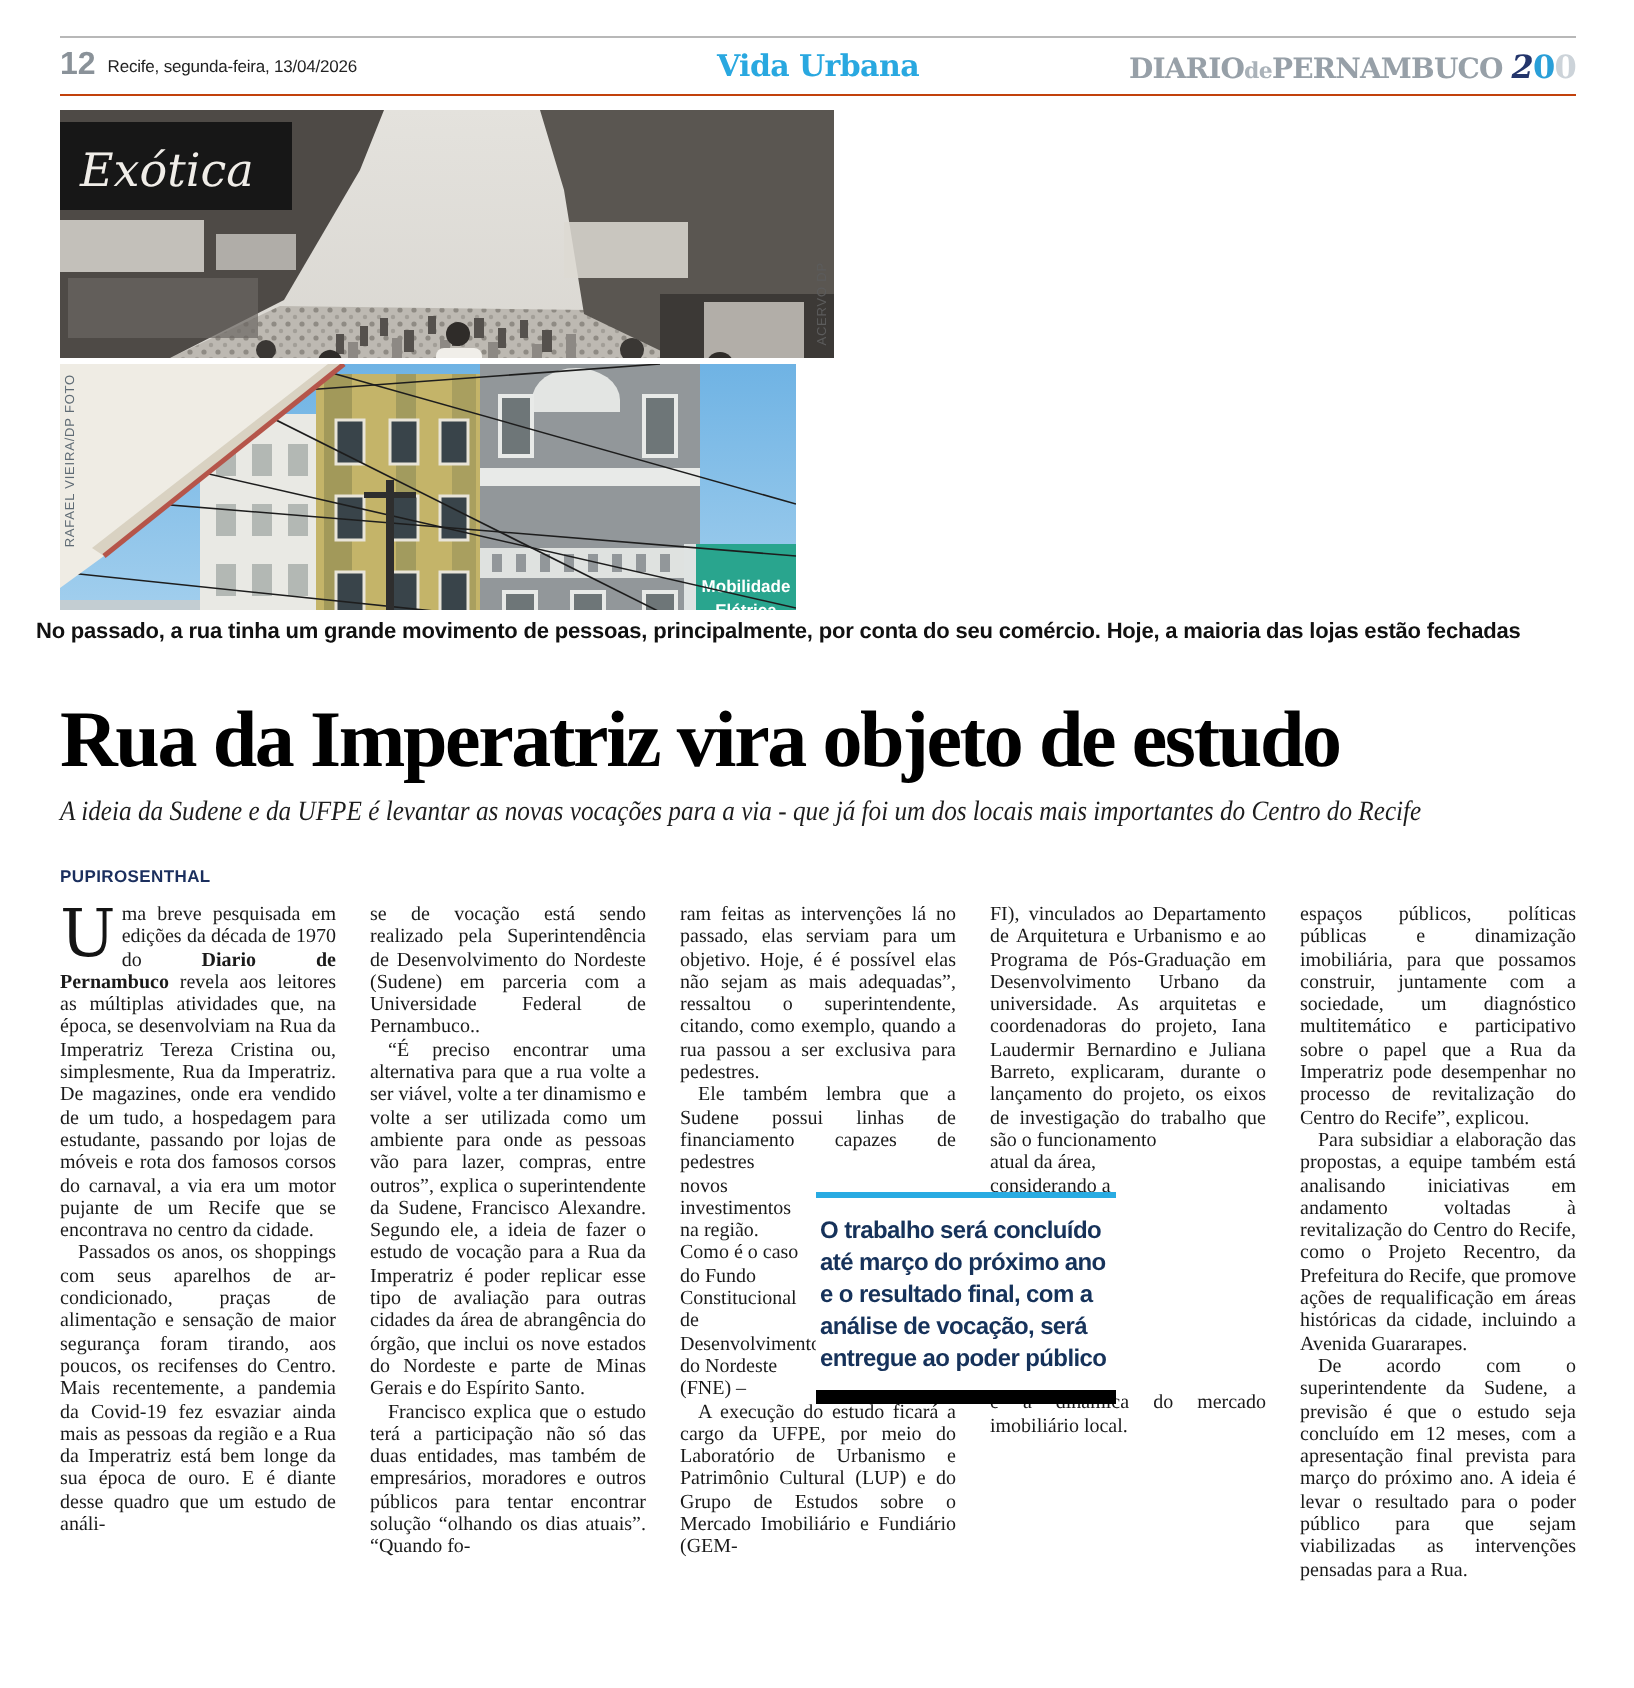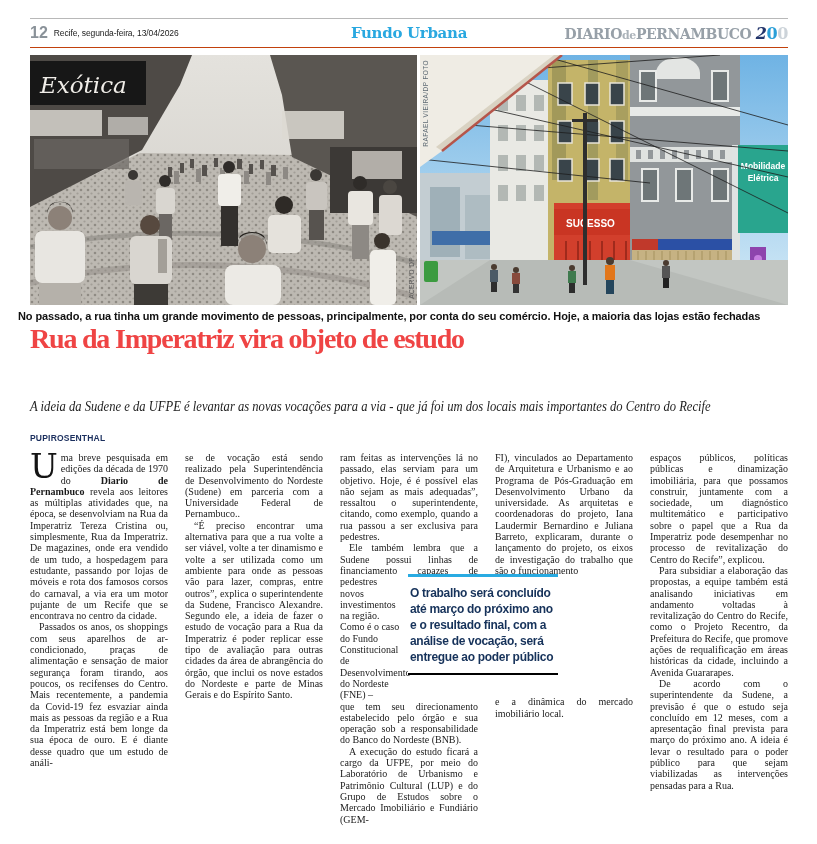--- a/index.html
+++ b/index.html
@@ -30,42 +30,42 @@
   .masthead{
     margin-left:auto;font-family:"DejaVu Serif",serif;font-weight:bold;
     font-size:14px;color:#97a0a8;letter-spacing:-0.4px;white-space:nowrap;
   }
   .masthead .de{font-size:11px;font-weight:bold;color:#aab2b9;}
   .anniv-2{font-style:italic;color:#23356b;font-size:16px;}
   .anniv-0a{color:#2a9fd8;font-size:16px;}
   .anniv-0b{color:#ccd3d9;font-size:16px;}
 
   
-  .photos{left:30px;top:55px;width:758px;height:250px;display:flex;gap:3px;position:absolute;}
+  .photos{left:30px;top:55px;width:758px;height:250px;display:flex;gap:3px;position:absolute;flex-direction:column;}
   .photo{position:relative;height:250px;overflow:hidden;background:#ddd;}
   .photo-left{width:387px;}
   .photo-right{width:368px;}
   .photo svg{display:block;}
   .credit{
     position:absolute;writing-mode:vertical-rl;transform:rotate(180deg);
     font-family:"Liberation Sans",sans-serif;font-size:6.5px;letter-spacing:.4px;
   }
   .credit-left{right:2px;bottom:6px;color:#5c5c5c;}
   .credit-right{left:2px;top:5px;color:#5f6b74;}
 
   
   .caption{
     left:18px;top:310px;width:758px;position:absolute;
     font-family:"Liberation Sans",sans-serif;font-weight:bold;font-size:11px;
     color:#111;letter-spacing:-0.1px;white-space:nowrap;
   }
   .headline{
-    left:30px;top:324px;width:758px;position:absolute;
-    font-family:"Liberation Serif",serif;font-weight:bold;font-size:28px;
-    letter-spacing:-1.2px;color:#ef4444;white-space:nowrap;line-height:1.1;
+    left:30px;top:348px;width:758px;position:absolute;
+    font-family:"Liberation Serif",serif;font-weight:bold;font-size:40px;
+    letter-spacing:-1.2px;color:#000000;white-space:nowrap;line-height:1.1;
   }
   .subheadline{
     left:30px;top:399px;width:758px;position:absolute;
     font-family:"Liberation Serif",serif;font-style:italic;font-size:14px;
     color:#1d1d1d;white-space:nowrap;transform:scaleX(.9);transform-origin:left center;
   }
   .byline{
     left:30px;top:433px;position:absolute;
     font-family:"Liberation Sans",sans-serif;font-weight:bold;font-size:8.5px;
     color:#1b2f5e;letter-spacing:.2px;
@@ -80,34 +80,34 @@
   .col p{margin:0;}
   .col p.indent{text-indent:9px;}
   .dropcap{
     float:left;font-family:"DejaVu Serif",serif;font-size:33px;line-height:28px;
     padding:1px 3px 0 0;color:#141414;
   }
   .narrow-left{width:64px;text-align:left;}
   .narrow-right{width:70px;margin-left:68px;text-align:left;min-height:120px;}
 
   .pull-quote{
-    position:absolute;left:378px;top:122px;width:150px;box-sizing:border-box;
-    background:#fff;border-top:3px solid #29abe2;border-bottom:2px solid #000000;
+    position:absolute;left:378px;top:144px;width:150px;box-sizing:border-box;
+    background:#fff;border-top:3px solid #29abe2;border-bottom:7px solid #000000;
     padding:8px 2px 8px 2px;
     font-family:"Liberation Sans",sans-serif;font-weight:bold;font-size:12px;
     line-height:16px;color:#16325a;letter-spacing:-0.3px;text-align:left;
   }
 </style>
 </head>
 <body>
 
 <div class="header">
   <span class="page-num">12</span>
   <span class="dateline">Recife, segunda-feira, 13/04/2026</span>
-  <span class="section-title">Fundo Urbana</span>
+  <span class="section-title">Vida Urbana</span>
   <span class="masthead"><span>DIARIO</span><span class="de">de</span><span>PERNAMBUCO</span>&nbsp;<span class="anniv-2">2</span><span class="anniv-0a">0</span><span class="anniv-0b">0</span></span>
 </div>
 
 <div class="photos">
 
   <div class="photo photo-left">
     <svg width="387" height="250" viewBox="0 0 387 250">
       <defs>
         <pattern id="mosaic" width="7" height="7" patternUnits="userSpaceOnUse">
           <rect width="7" height="7" fill="#bdb9b2"></rect>
@@ -362,27 +362,27 @@
 <div class="article-body">
 
   <div class="col">
     <p><span class="dropcap">U</span><span>ma breve pesquisada em edições da década de 1970 do </span><b>Diario de Pernambuco</b><span> revela aos leitores as múltiplas atividades que, na época, se desenvolviam na Rua da Imperatriz Tereza Cristina ou, simplesmente, Rua da Imperatriz. De magazines, onde era vendido de um tudo, a hospedagem para estudante, passando por lojas de móveis e rota dos famosos corsos do carnaval, a via era um motor pujante de um Recife que se encontrava no centro da cidade.</span></p>
     <p class="indent">Passados os anos, os shoppings com seus aparelhos de ar-condicionado, praças de alimentação e sensação de maior segurança foram tirando, aos poucos, os recifenses do Centro. Mais recentemente, a pandemia da Covid-19 fez esvaziar ainda mais as pessoas da região e a Rua da Imperatriz está bem longe da sua época de ouro. E é diante desse quadro que um estudo de análi-</p>
   </div>
 
   <div class="col">
     <p>se de vocação está sendo realizado pela Superintendência de Desenvolvimento do Nordeste (Sudene) em parceria com a Universidade Federal de Pernambuco..</p>
     <p class="indent">“É preciso encontrar uma alternativa para que a rua volte a ser viável, volte a ter dinamismo e volte a ser utilizada como um ambiente para onde as pessoas vão para lazer, compras, entre outros”, explica o superintendente da Sudene, Francisco Alexandre. Segundo ele, a ideia de fazer o estudo de vocação para a Rua da Imperatriz é poder replicar esse tipo de avaliação para outras cidades da área de abrangência do órgão, que inclui os nove estados do Nordeste e parte de Minas Gerais e do Espírito Santo.</p>
+    <p class="indent">Francisco explica que o estudo terá a participação não só das duas entidades, mas também de empresários, moradores e outros públicos para tentar encontrar solução “olhando os dias atuais”. “Quando fo-</p>
   </div>
 
   <div class="col">
     <p>ram feitas as intervenções lá no passado, elas serviam para um objetivo. Hoje, é é possível elas não sejam as mais adequadas”, ressaltou o superintendente, citando, como exemplo, quando a rua passou a ser exclusiva para pedestres.</p>
     <p class="indent">Ele também lembra que a Sudene possui linhas de financiamento capazes de pedestres</p>
     <p class="narrow-left">novos investimentos na região. Como é o caso do Fundo Constitucional de Desenvolvimento do Nordeste (FNE) –</p>
-    <p>que tem seu direcionamento estabelecido pelo órgão e sua operação sob a responsabilidade do Banco do Nordeste (BNB).</p>
     <p class="indent">A execução do estudo ficará a cargo da UFPE, por meio do Laboratório de Urbanismo e Patrimônio Cultural (LUP) e do Grupo de Estudos sobre o Mercado Imobiliário e Fundiário (GEM-</p>
   </div>
 
   <div class="col">
     <p>FI), vinculados ao Departamento de Arquitetura e Urbanismo e ao Programa de Pós-Graduação em Desenvolvimento Urbano da universidade. As arquitetas e coordenadoras do projeto, Iana Laudermir Bernardino e Juliana Barreto, explicaram, durante o lançamento do projeto, os eixos de investigação do trabalho que são o funcionamento</p>
     <p class="narrow-right">atual da área, considerando a infraestrutura existente; a preservação e adaptação dos imóveis históricos;</p>
     <p>e a dinâmica do mercado imobiliário local.</p>
   </div>
 
   <div class="col">

